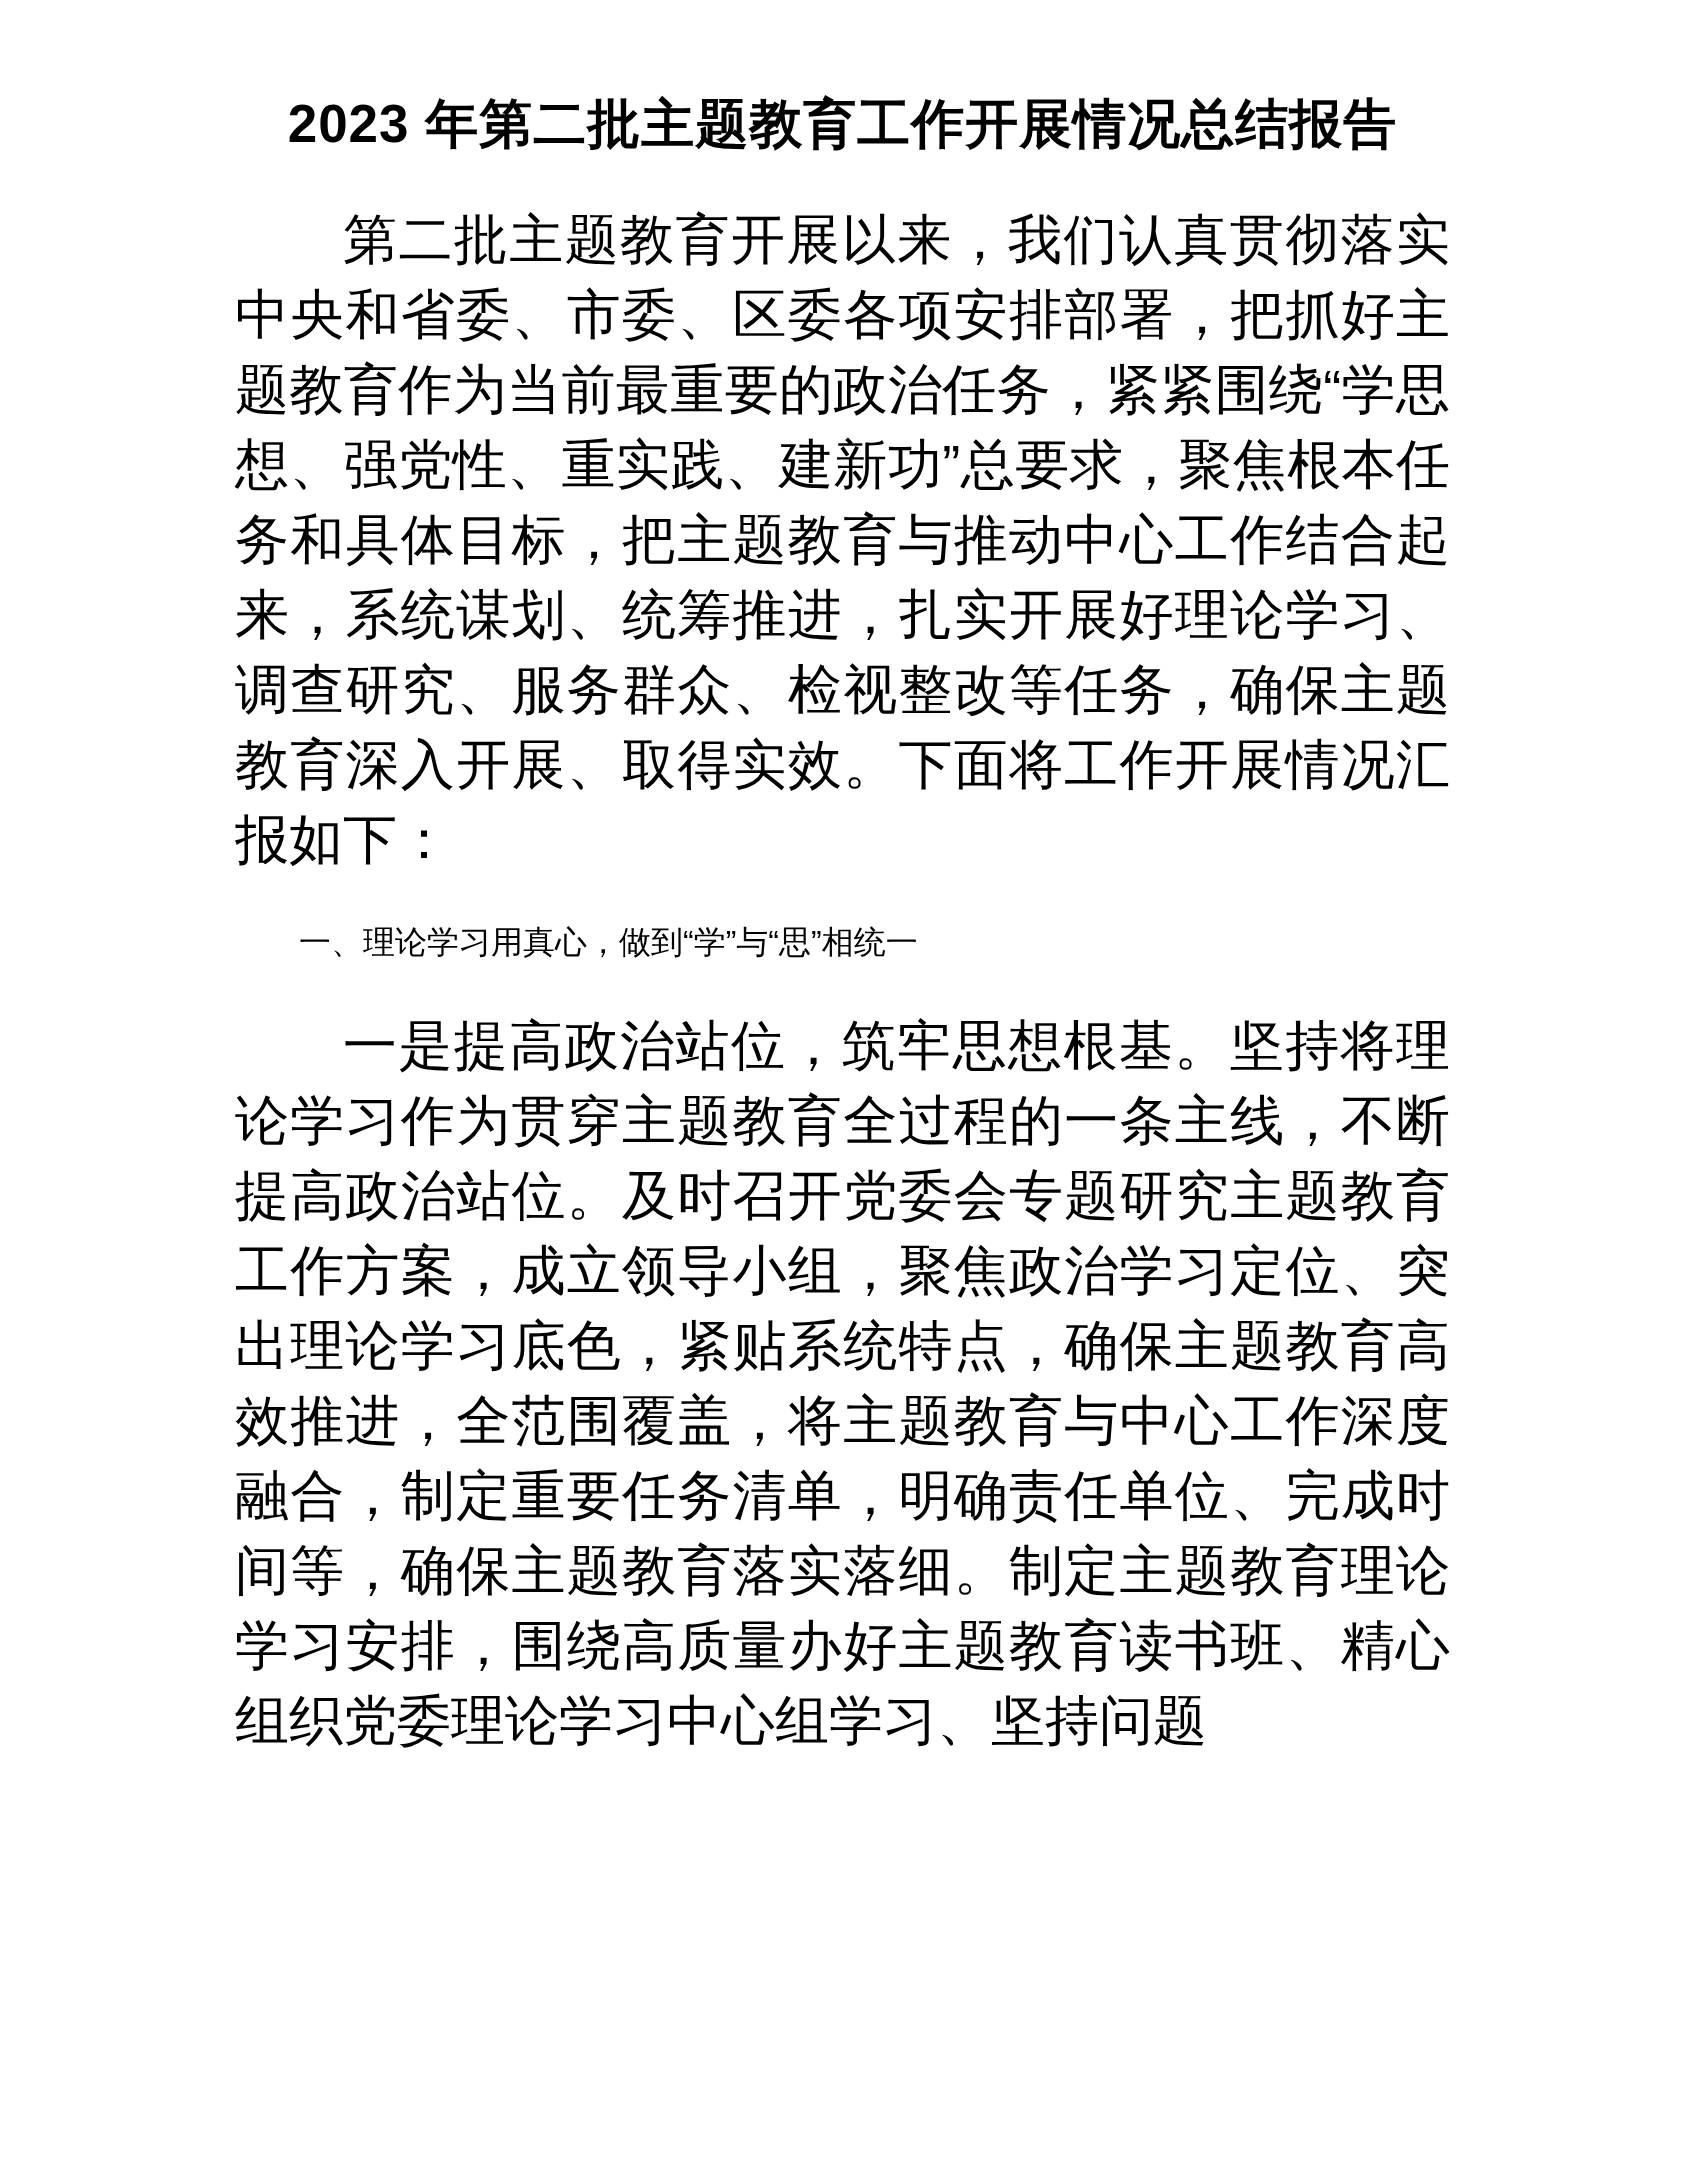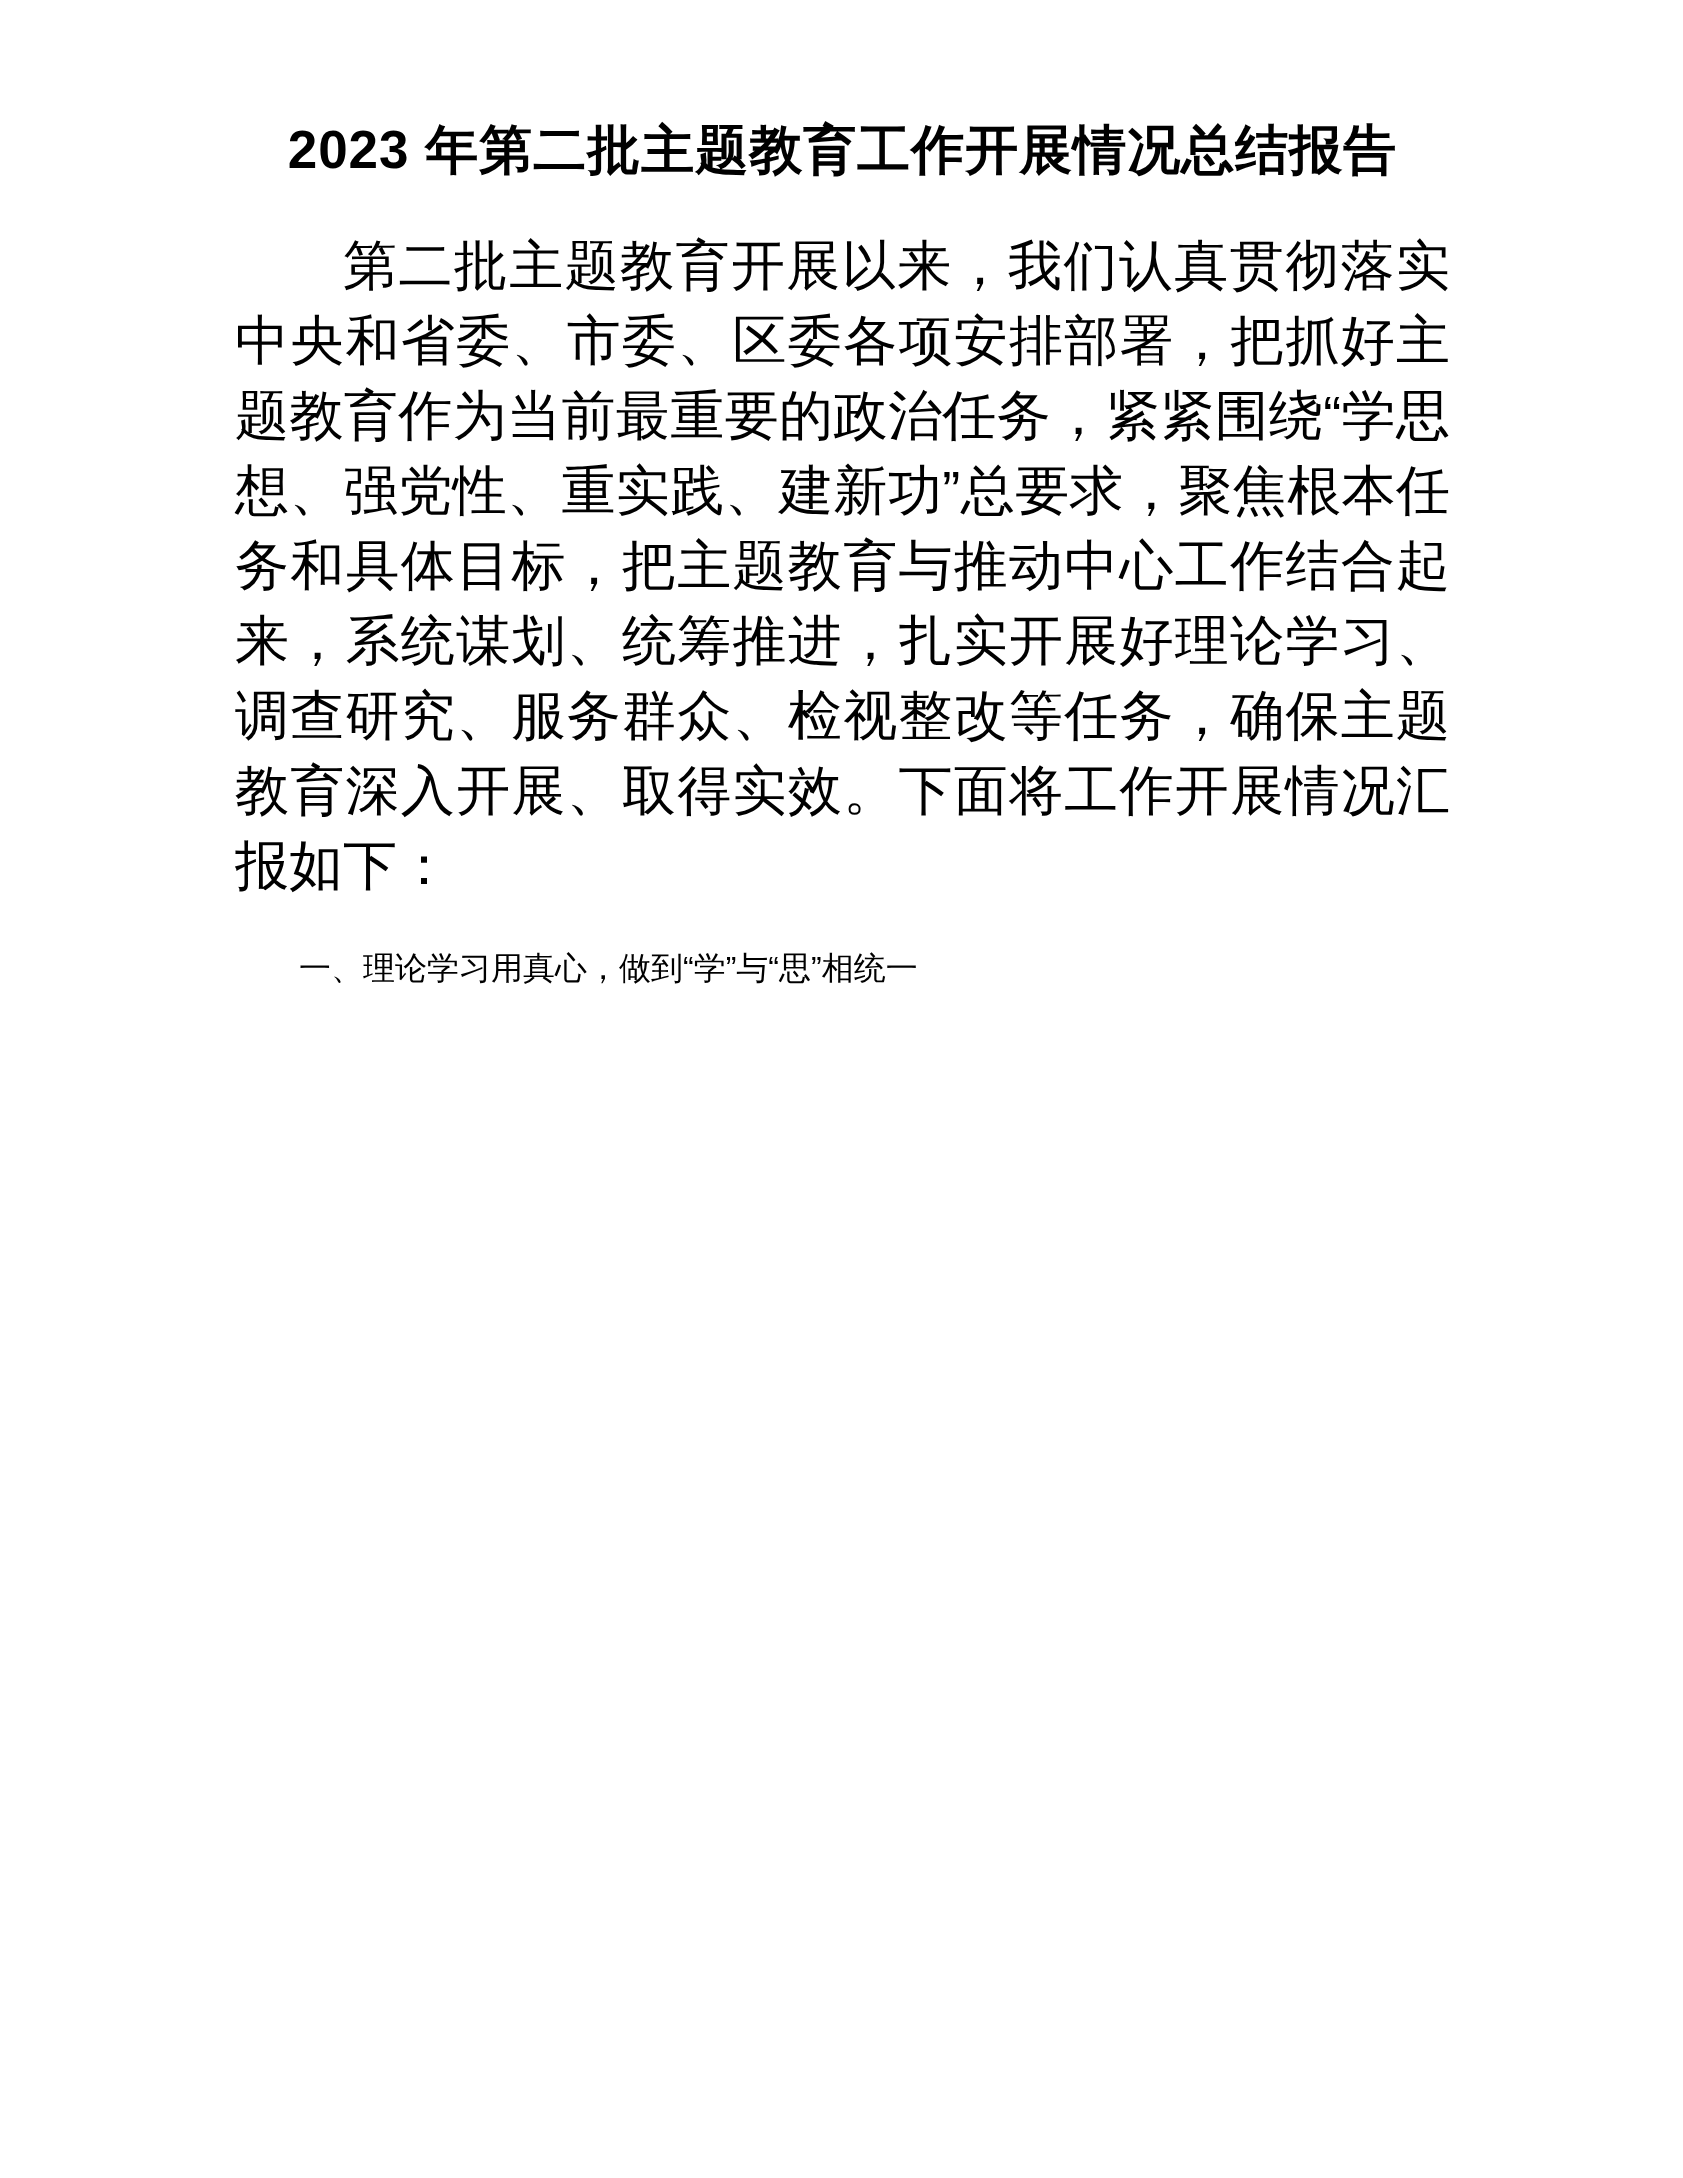--- a/index.html
+++ b/index.html
@@ -12,21 +12,21 @@
     height: 2178px;
     position: relative;
     font-family: "Liberation Sans", "DejaVu Sans", sans-serif;
     color: #000000;
     overflow: hidden;
   }
   .page {
     box-sizing: border-box;
     width: 1683px;
     height: 2178px;
-    padding: 114px 233px 0 235px;
+    padding: 88px 233px 0 235px;
     background: #ffffff;
   }
   .doc-title {
     font-size: 53px;
     font-weight: 700;
     line-height: 1.35;
     text-align: center;
     margin: 0 0 42px 0;
     letter-spacing: 1px;
   }
@@ -50,14 +50,15 @@
 <body>
 
 <div class="page">
   <h1 class="doc-title">2023 年第二批主题教育工作开展情况总结报告</h1>
 
   <p class="para">第二批主题教育开展以来，我们认真贯彻落实中央和省委、市委、区委各项安排部署，把抓好主题教育作为当前最重要的政治任务，紧紧围绕“学思想、强党性、重实践、建新功”总要求，聚焦根本任务和具体目标，把主题教育与推动中心工作结合起来，系统谋划、统筹推进，扎实开展好理论学习、调查研究、服务群众、检视整改等任务，确保主题教育深入开展、取得实效。下面将工作开展情况汇报如下：</p>
 
   <p class="section-heading">一、理论学习用真心，做到“学”与“思”相统一</p>
 
 
+  <p class="para">一是提高政治站位，筑牢思想根基。坚持将理论学习作为贯穿主题教育全过程的一条主线，不断提高政治站位。及时召开党委会专题研究主题教育工作方案，成立领导小组，聚焦政治学习定位、突出理论学习底色，紧贴系统特点，确保主题教育高效推进，全范围覆盖，将主题教育与中心工作深度融合，制定重要任务清单，明确责任单位、完成时间等，确保主题教育落实落细。制定主题教育理论学习安排，围绕高质量办好主题教育读书班、精心组织党委理论学习中心组学习、坚持问题</p>
 </div>
 
 
 </body></html>

